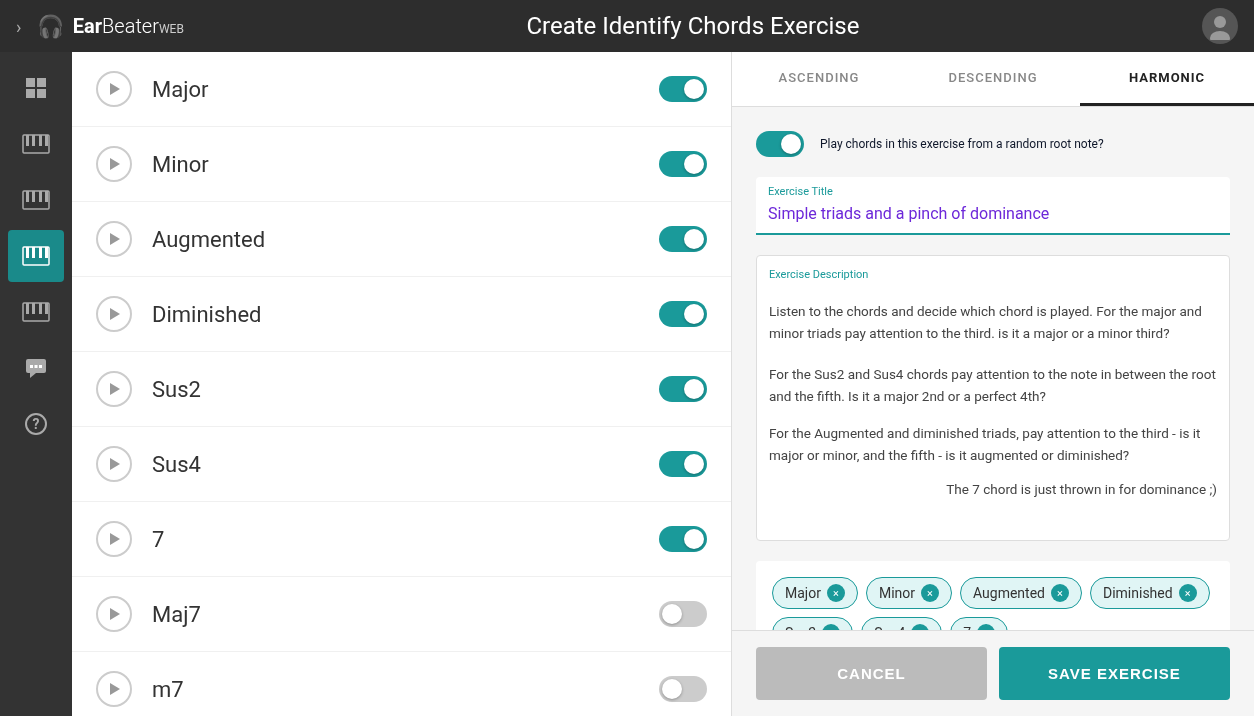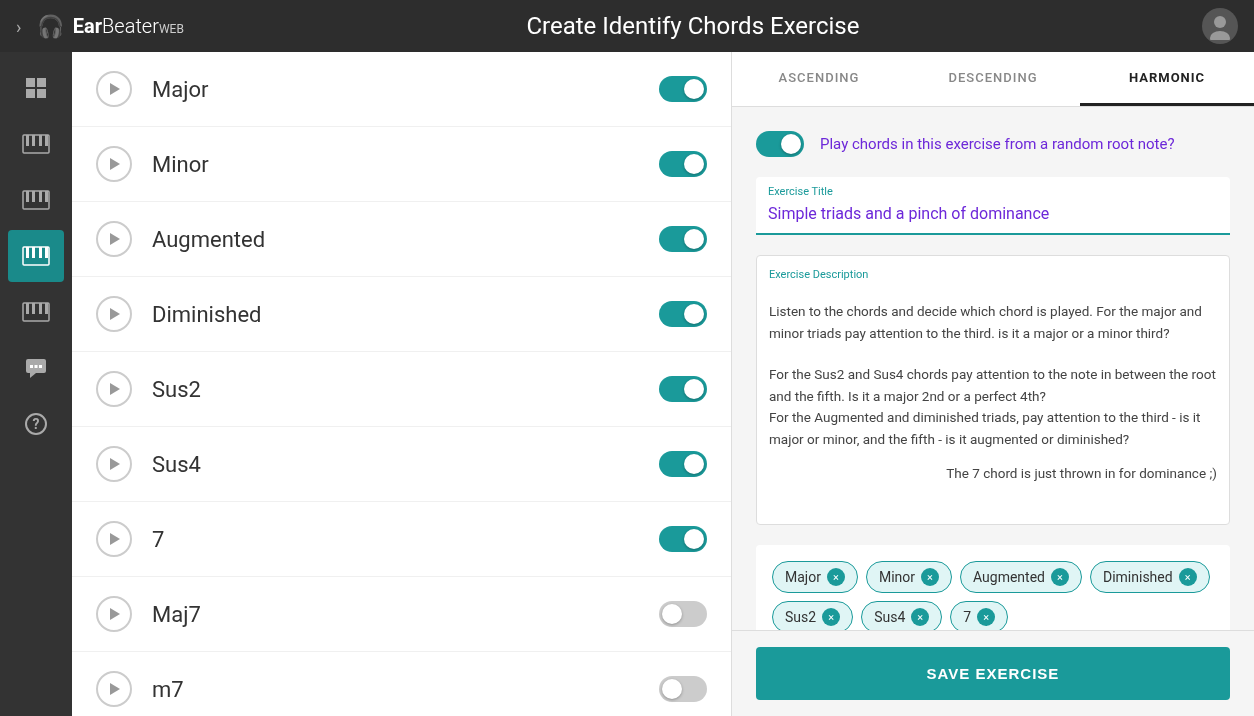--- a/index.html
+++ b/index.html
@@ -198,22 +198,22 @@
       gap: 20px;
     }
 
     
     .random-root-row {
       display: flex;
       align-items: center;
       gap: 16px;
     }
     .random-root-label {
-      font-size: 15px;
-      color: #6d28d9;
+      font-size: 12px;
+      color: #0f172a;
     }
 
     
     .field-group {
       background: white;
       border-radius: 4px;
       position: relative;
     }
     .field-label {
       font-size: 11px;
@@ -539,21 +539,21 @@
 
       <div class="field-group">
         <span class="field-label">Exercise Title</span>
         <span class="field-value">Simple triads and a pinch of dominance</span>
       </div>
 
       <div class="description-box">
         <span class="description-label">Exercise Description</span>
         <div class="description-text" id="description-text-el">
             <p style="margin-bottom: 20px;">Listen to the chords and decide which chord is played. For the major and minor triads pay attention to the third. is it a major or a minor third?</p>
-            <p style="margin-bottom: 0;">For the Sus2 and Sus4 chords pay attention to the note in between the root and the fifth. Is it a major 2nd or a perfect 4th?</p>
+            <p style="margin-bottom: 16px;">For the Sus2 and Sus4 chords pay attention to the note in between the root and the fifth. Is it a major 2nd or a perfect 4th?</p>
             <p style="margin-bottom: 12px;">For the Augmented and diminished triads, pay attention to the third - is it major or minor, and the fifth - is it augmented or diminished?</p>
             <p style="margin-bottom: 28px; text-align: right;">The 7 chord is just thrown in for dominance ;)</p>
           </div>
       </div>
 
       <div class="tag-chips" id="tag-chips-container">
       <div class="chip">
             <span>Major</span>
             <div class="chip-close">×</div>
           </div>
@@ -579,17 +579,18 @@
           </div>
           <div class="chip">
             <span>7</span>
             <div class="chip-close">×</div>
           </div>
         </div>
 
     </div>
 
     <div class="action-bar">
+      <button class="btn-cancel">CANCEL</button>
       <button class="btn-save">SAVE EXERCISE</button>
     </div>
 
   </div>
 </div>
 
 </body></html>

